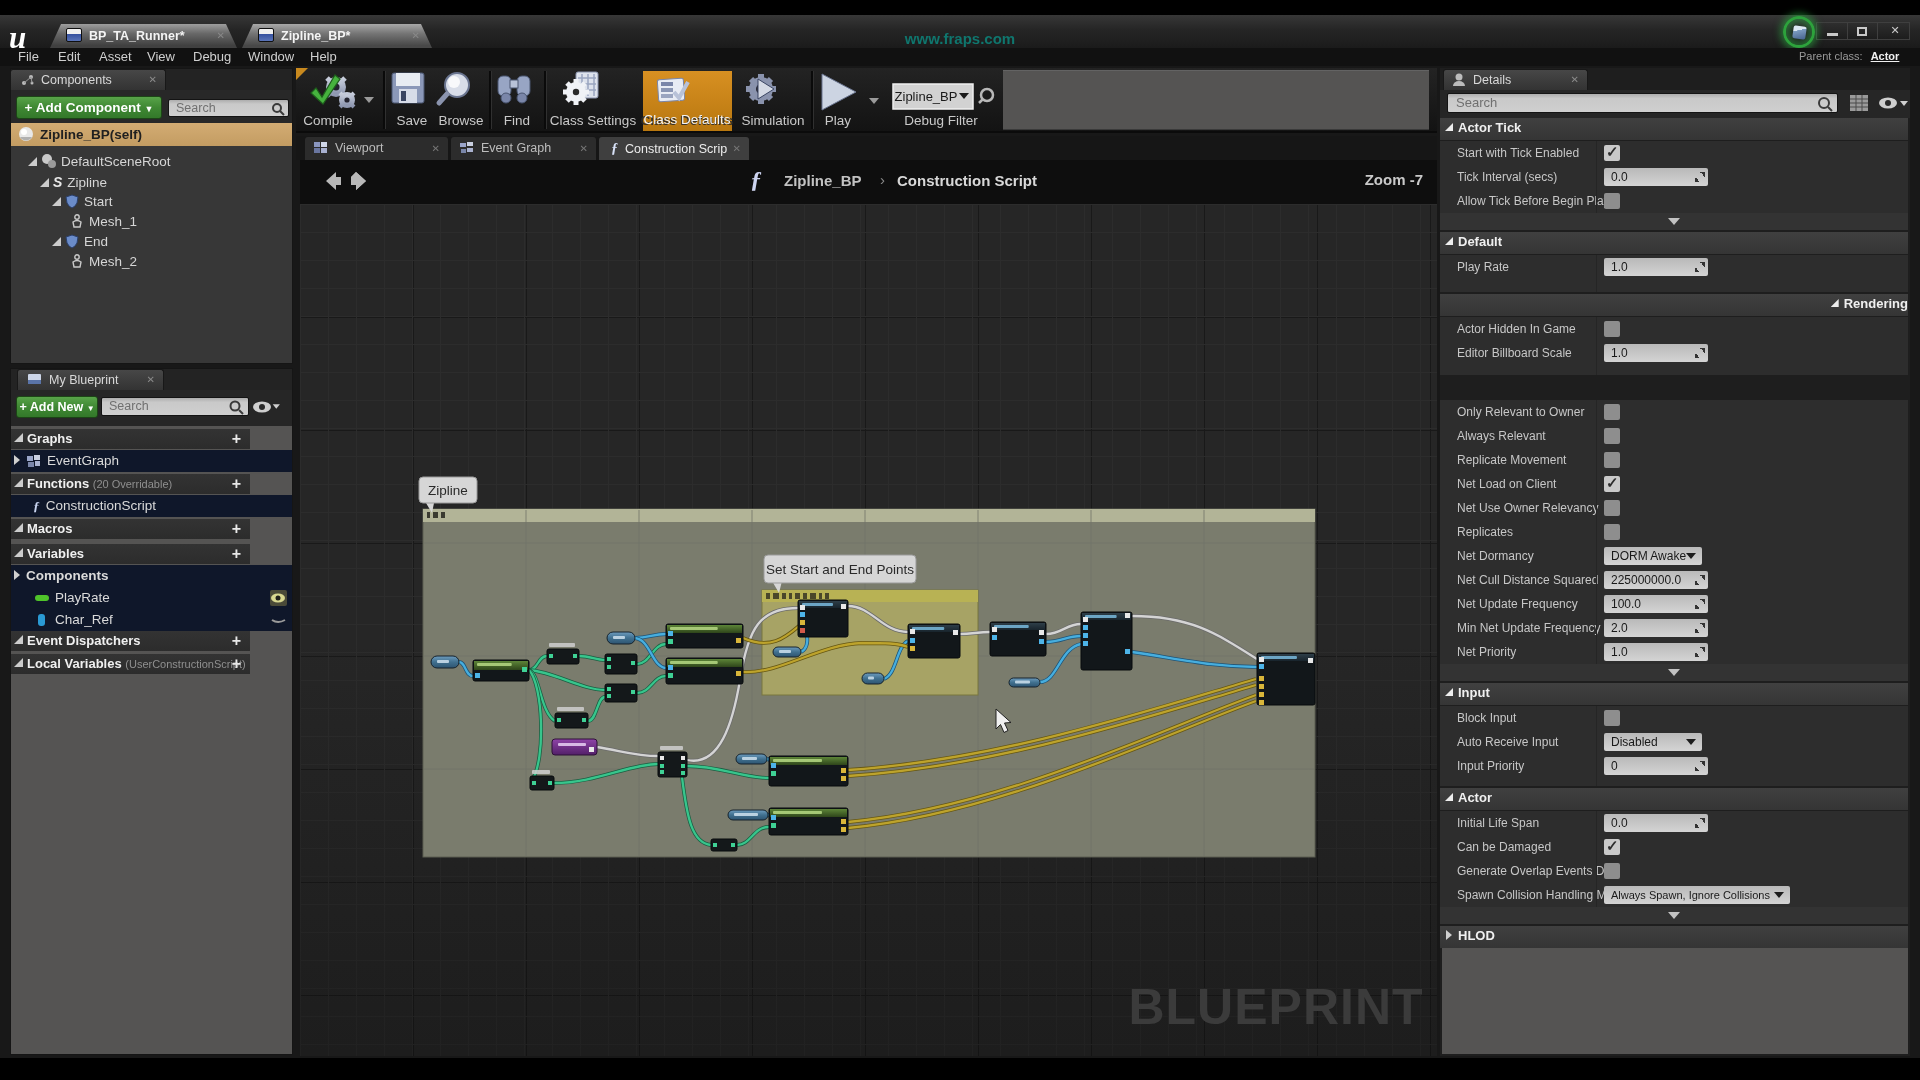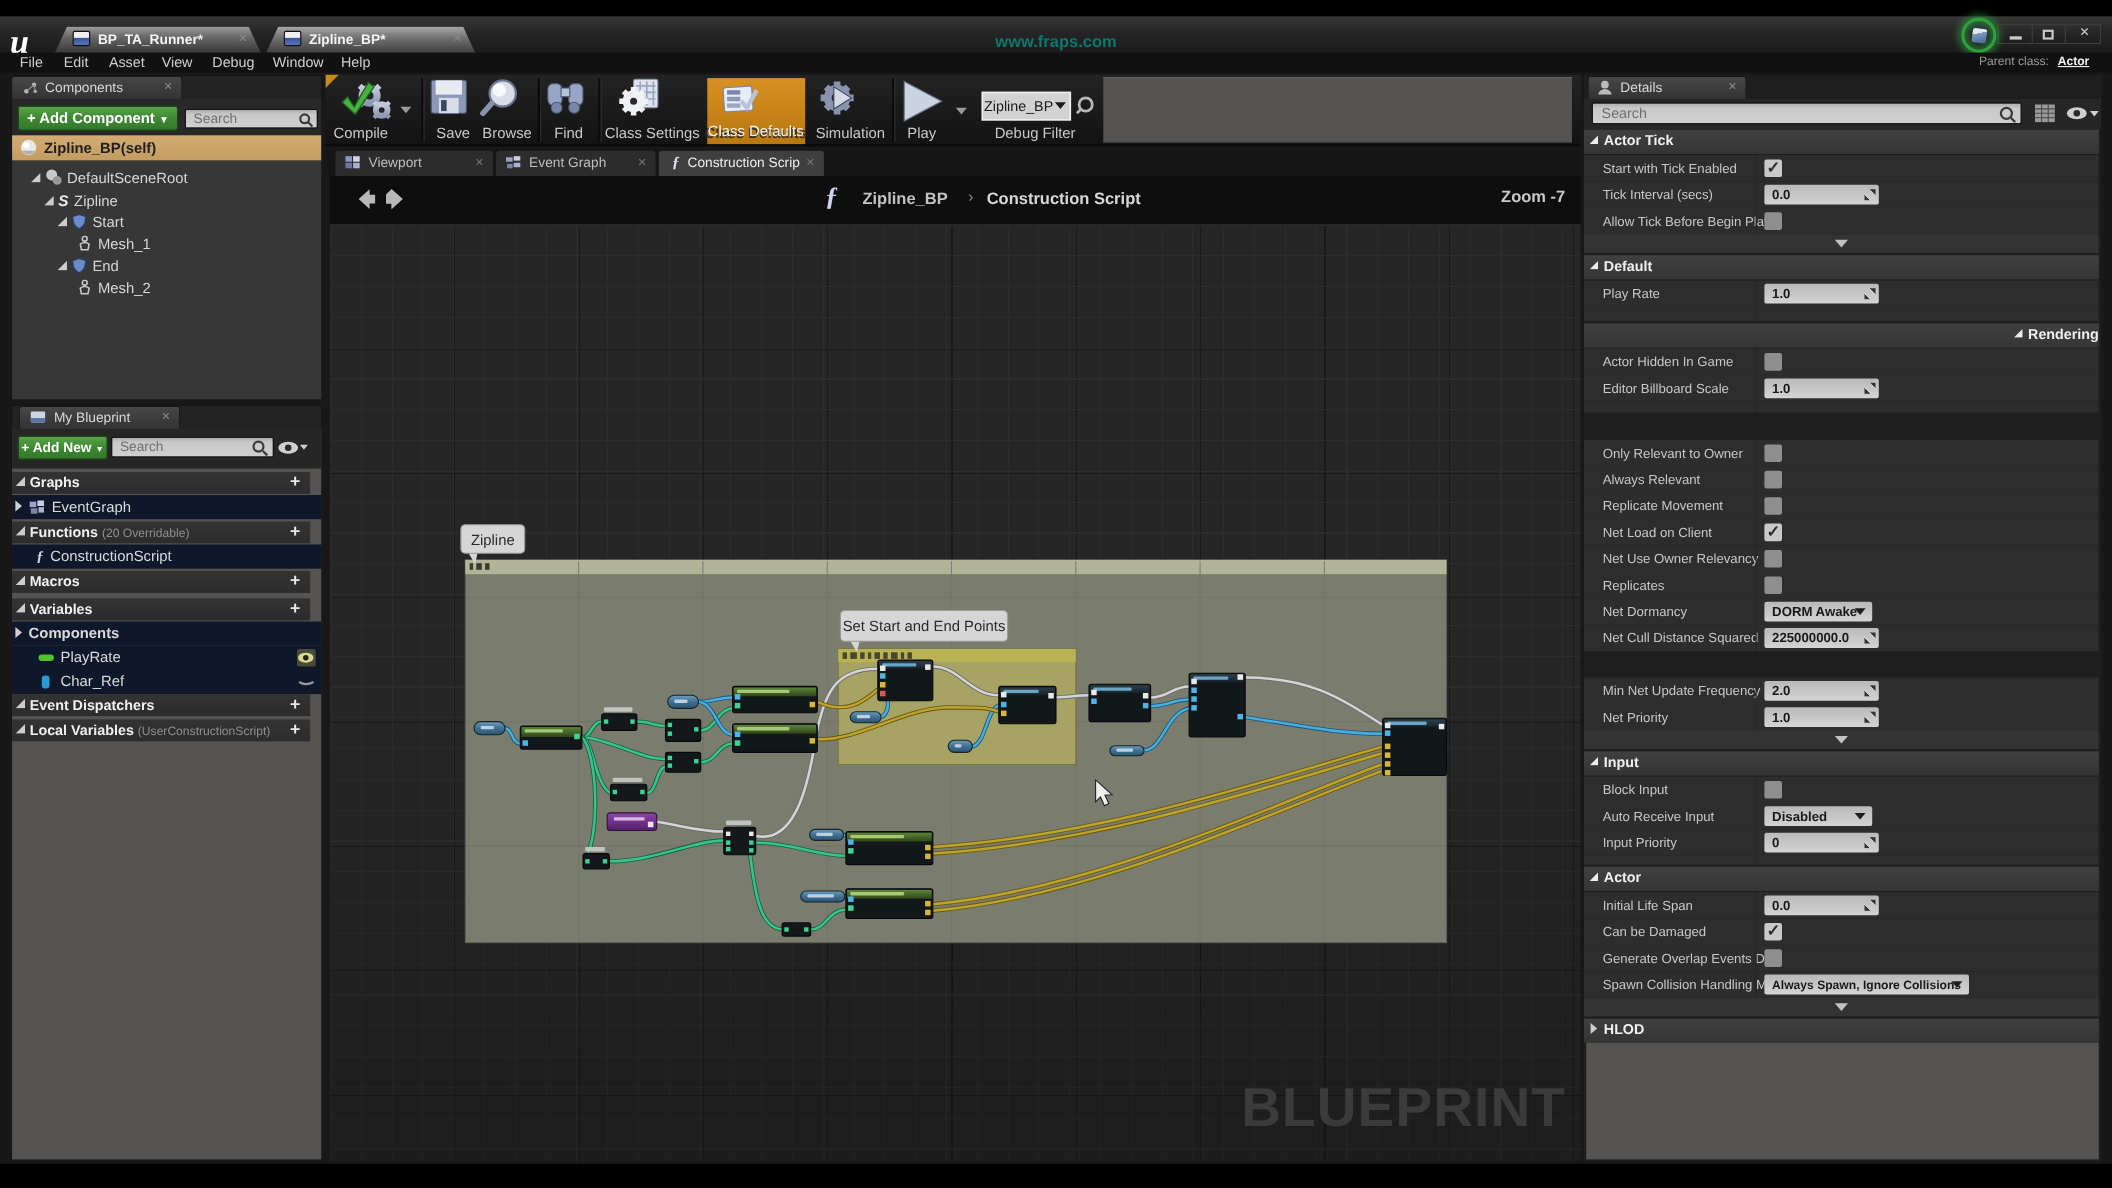--- a/index.html
+++ b/index.html
@@ -23,40 +23,40 @@
 .searchbox{position:absolute;background:linear-gradient(#adadad,#c9c9c9 25%,#cfcfcf);border:1px solid #141414;border-radius:2px;color:#707070;}
 #comp{position:absolute;left:10px;top:68px;width:283px;height:296px;background:#232323;border:1px solid #151515;}
 #compbody{position:absolute;left:11px;top:90px;width:281px;height:33px;background:#282828;}
 #comptree{position:absolute;left:11px;top:146px;width:281px;height:217px;background:#373737;}
 #selrow{position:absolute;left:11px;top:123px;width:281px;height:23px;background:linear-gradient(#d3ac73,#c39c62);color:#202020;font-weight:bold;font-size:13.5px;line-height:23px;}
 .trow{position:absolute;left:0;width:100%;height:20px;color:#d6d6d6;font-size:13.5px;line-height:20px;white-space:nowrap;}
 .tri{display:inline-block;width:9px;height:9px;background:#ccc;clip-path:polygon(100% 0,100% 100%,0 100%);margin-right:4px;}
 #mybp{position:absolute;left:10px;top:368px;width:283px;height:687px;background:#232323;border:1px solid #151515;}
 #mybody{position:absolute;left:11px;top:390px;width:281px;height:664px;background:#555453;}
 #mytool{position:absolute;left:11px;top:390px;width:281px;height:36px;background:#262626;}
-.bphdr{position:absolute;left:11px;width:271px;height:20px;white-space:nowrap;overflow:hidden;background:linear-gradient(#333333,#2c2c2c);color:#f0f0f0;font-size:13px;font-weight:bold;line-height:20px;}
+.bphdr{position:absolute;left:11px;width:239px;height:20px;white-space:nowrap;overflow:hidden;background:linear-gradient(#333333,#2c2c2c);color:#f0f0f0;font-size:13px;font-weight:bold;line-height:20px;}
 .bphdr .plus{position:absolute;right:9px;top:0;color:#e8e8e8;font-size:16px;}
 .bphdr .dim{color:#8f8f8f;font-weight:normal;font-size:11px;}
 .bprow{position:absolute;left:11px;width:281px;height:22px;background:#0f172a;color:#dadada;font-size:13.5px;line-height:22px;white-space:nowrap;}
 #toolbar{position:absolute;left:296px;top:68px;width:1141px;height:65px;background:linear-gradient(#232323,#1a1a1a 55%,#131313);border-bottom:2px solid #0b0b0b;}
 #gtabs{position:absolute;left:296px;top:136px;width:1141px;height:24px;background:#161616;}
 .gtab{position:absolute;top:1px;height:23px;background:#2c2c2c;border-radius:3px 3px 0 0;color:#bdbdbd;font-size:12.5px;line-height:23px;white-space:nowrap;}
 .gtab.act{background:#3f3f3f;color:#ececec;}
 .gtab .cl{position:absolute;right:8px;top:0;color:#767676;font-size:10px;}
 #graphwrap{position:absolute;left:300px;top:160px;width:1137px;height:896px;background:#0e0e0e;}
 #crumb{position:absolute;left:0;top:0;width:100%;height:44px;color:#b5b5b5;}
 #grid{position:absolute;left:0;top:44px;width:1137px;height:852px;background-color:#262626;background-image:linear-gradient(rgba(10,10,10,0) 50%,rgba(8,8,8,0.30)),repeating-linear-gradient(to right,#2c2c2c 0 1px,transparent 1px 28px),repeating-linear-gradient(to bottom,#2c2c2c 0 1px,transparent 1px 28px),repeating-linear-gradient(to right,#191919 0 1px,transparent 1px 113px),repeating-linear-gradient(to bottom,#191919 0 1px,transparent 1px 113px);}
 #details{position:absolute;left:1440px;top:68px;width:470px;height:988px;background:#1e1e1e;}
 .dcat{position:absolute;left:1440px;width:468px;height:19px;background:linear-gradient(#404040,#353535);color:#f0f0f0;font-weight:bold;font-size:13px;line-height:19px;}
 .drow{position:absolute;left:1440px;width:468px;background:#2d2d2d;color:#c7c7c7;font-size:12px;}.drow::after{content:"";position:absolute;left:156px;top:0;bottom:0;width:1px;background:#252525;}
 .dname{position:absolute;left:17px;top:0;line-height:24px;white-space:nowrap;}
 .dchk{position:absolute;left:164px;top:4px;width:16px;height:16px;background:#8e8e8e;border-radius:2px;}
 .dchk.on{background:#c9c9c9;}
 .dchk.on::after{content:"\2713";position:absolute;left:2px;top:-2px;color:#2d2d2d;font-size:15px;font-weight:bold;}
-.dinput{position:absolute;left:164px;top:3px;height:18px;background:linear-gradient(#b9b9b9,#d4d4d4);border-radius:2px;color:#191919;font-size:12px;line-height:18px;padding-left:7px;font-weight:bold;}
+.dinput{position:absolute;left:164px;top:3px;height:18px;background:linear-gradient(#b9b9b9,#d4d4d4);border-radius:2px;color:#191919;font-size:12px;line-height:18px;padding-left:7px;}
 .spin{position:absolute;right:3px;top:4px;width:10px;height:10px;background:linear-gradient(45deg,#333 25%,transparent 25%),linear-gradient(225deg,#333 25%,transparent 25%);}
 .ddown{position:absolute;right:6px;top:6px;width:0;height:0;border-left:5px solid transparent;border-right:5px solid transparent;border-top:6px solid #1d1d1d;}
 .dcollapse{position:absolute;left:1440px;width:468px;height:17px;background:#333;}
 .dcollapse::after{content:"";position:absolute;left:50%;top:5px;margin-left:-6px;border-left:6px solid transparent;border-right:6px solid transparent;border-top:7px solid #c2c2c2;}
 .ctri{display:inline-block;width:8px;height:8px;background:#ededed;clip-path:polygon(100% 0,100% 100%,0 100%);margin:0 5px 1px 5px;}
 .rtri{display:inline-block;width:0;height:0;border-top:5px solid transparent;border-bottom:5px solid transparent;border-left:6px solid #cfcfcf;margin:0 6px 0 6px;}
 </style></head><body>
 <div id="page">
     <div id="win"></div>
     <div id="titlebar"></div>
@@ -638,20 +638,24 @@
       <span class="dchk"></span>
     </div>
     <div class="drow" style="top:544px;height:24px;">
       <span class="dname">Net Dormancy</span>
       <span class="dinput" style="width:98px;">DORM Awake<span class="ddown"></span></span>
     </div>
     <div class="drow" style="top:568px;height:24px;">
       <span class="dname">Net Cull Distance Squared</span>
       <span class="dinput" style="width:104px;">225000000.0<span class="spin"></span></span>
     </div>
+    <div class="drow" style="top:592px;height:24px;">
+      <span class="dname">Net Update Frequency</span>
+      <span class="dinput" style="width:104px;">100.0<span class="spin"></span></span>
+    </div>
     <div class="drow" style="top:616px;height:24px;">
       <span class="dname">Min Net Update Frequency</span>
       <span class="dinput" style="width:104px;">2.0<span class="spin"></span></span>
     </div>
     <div class="drow" style="top:640px;height:24px;">
       <span class="dname">Net Priority</span>
       <span class="dinput" style="width:104px;">1.0<span class="spin"></span></span>
     </div>
     <div class="dcollapse" style="top:664px;"></div>
     <div class="dcat" style="top:683px;height:22px;"><span class="ctri"></span>Input</div>

